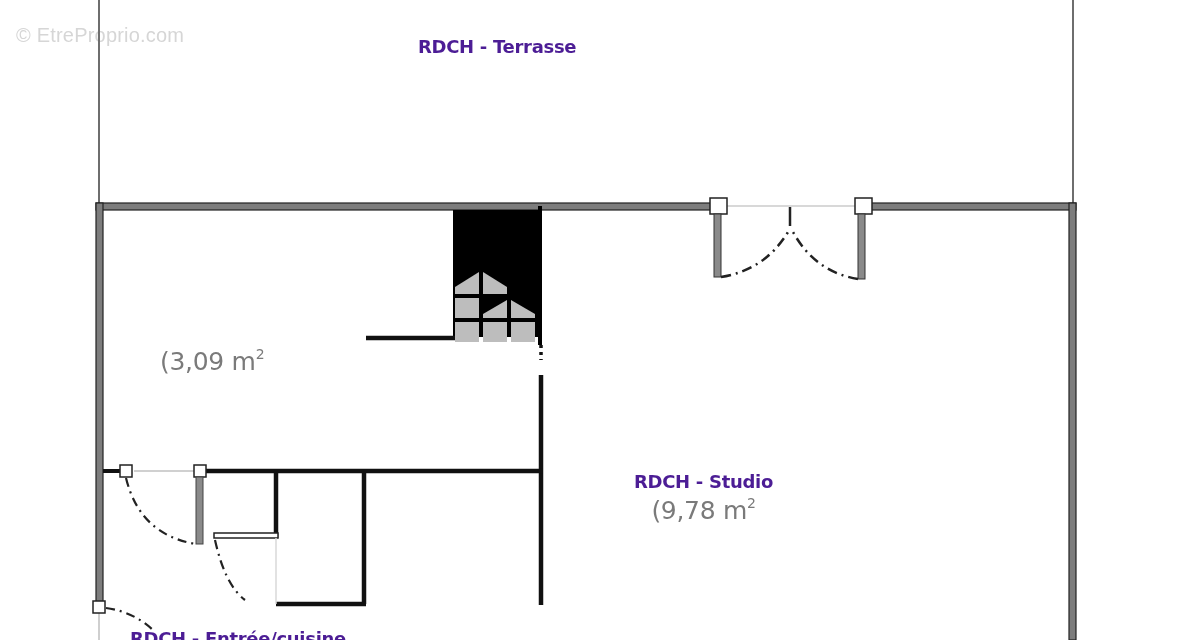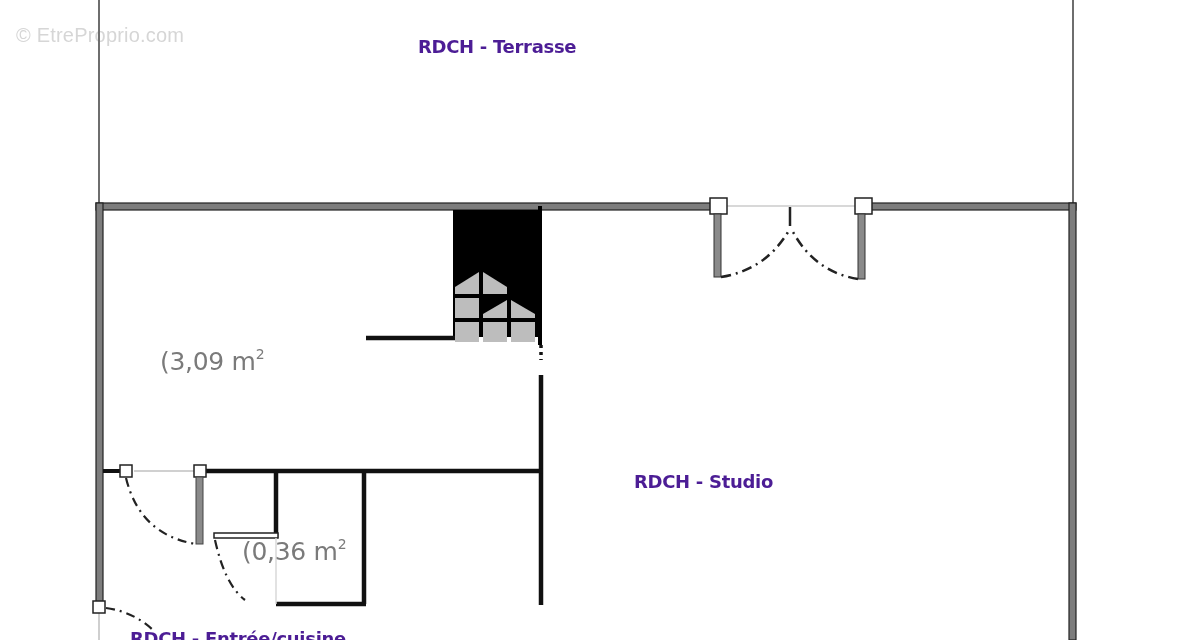--- a/index.html
+++ b/index.html
@@ -84,21 +84,21 @@
 <div class="room-label" style="left:418px; top:36px;">
   <span class="room-name">RDCH  - Terrasse</span>
 </div>
 
 <div class="room-label" style="left:160px; top:343px;">
   <span class="room-area"><span>(3,09 m</span><sup>2</sup></span>
 </div>
 
 <div class="room-label" style="left:634px; top:471px;text-align:center;">
   <span class="room-name">RDCH  - Studio</span>
+  <span class="room-area"><span>(9,78 m</span><sup>2</sup></span>
 </div>
 
 <div class="room-label" style="left:242px; top:533px;">
-  <span class="room-area"><span>(0,36 m</span><sup>2</sup></span>
 </div>
 
 <div class="room-label" style="left:130px; top:628px;">
   <span class="room-name">RDCH  - Entrée/cuisine</span>
 </div>
 
 </body></html>

